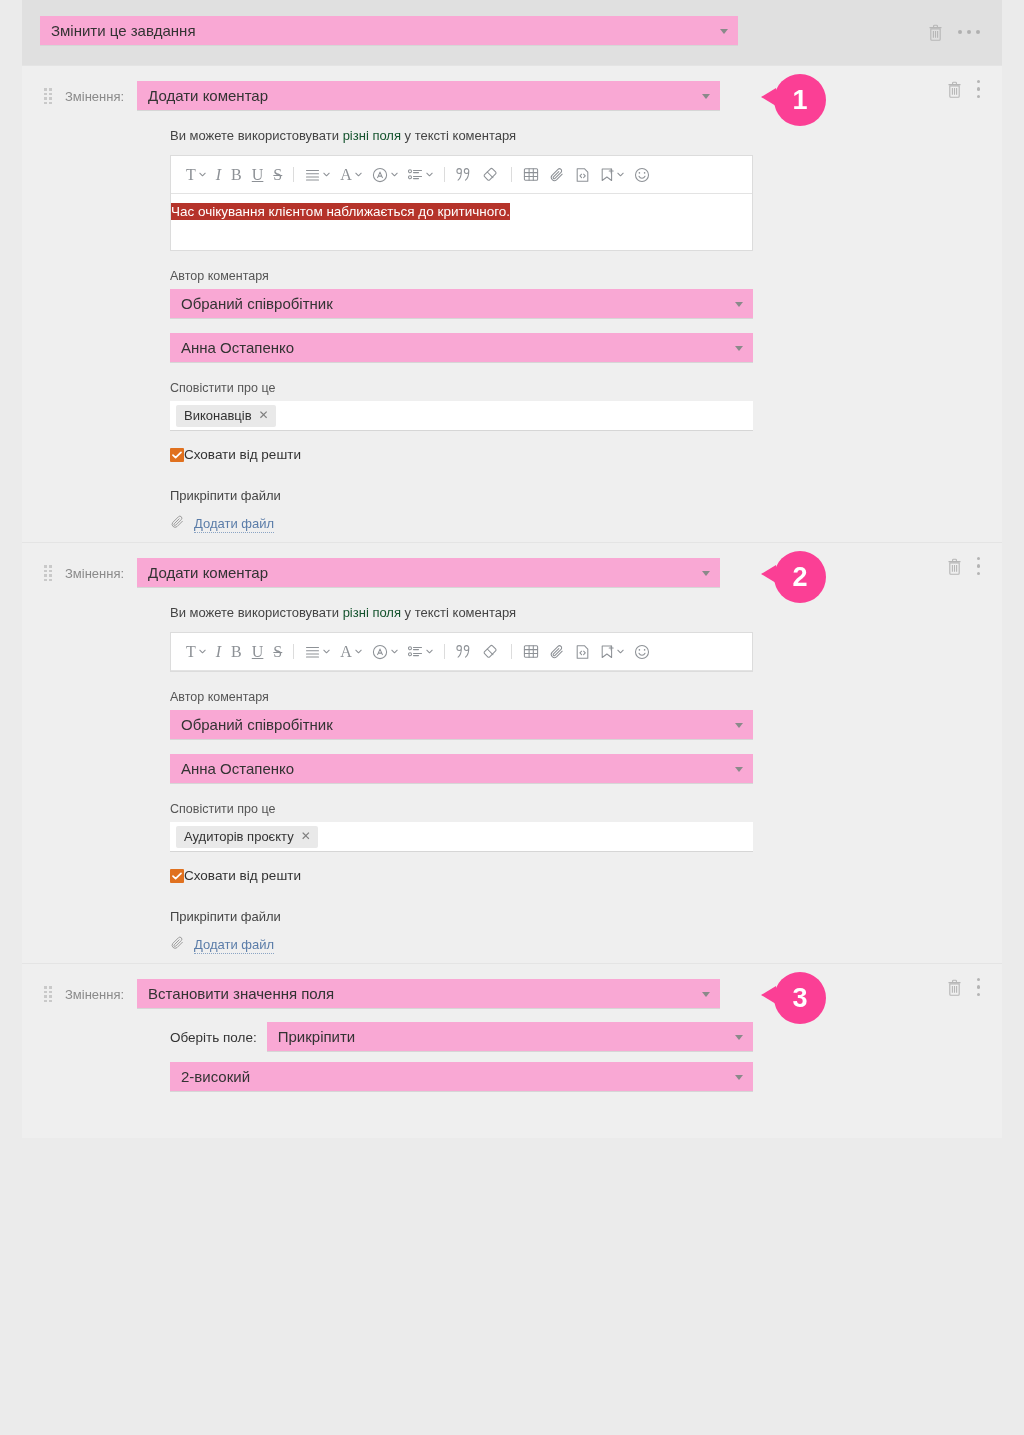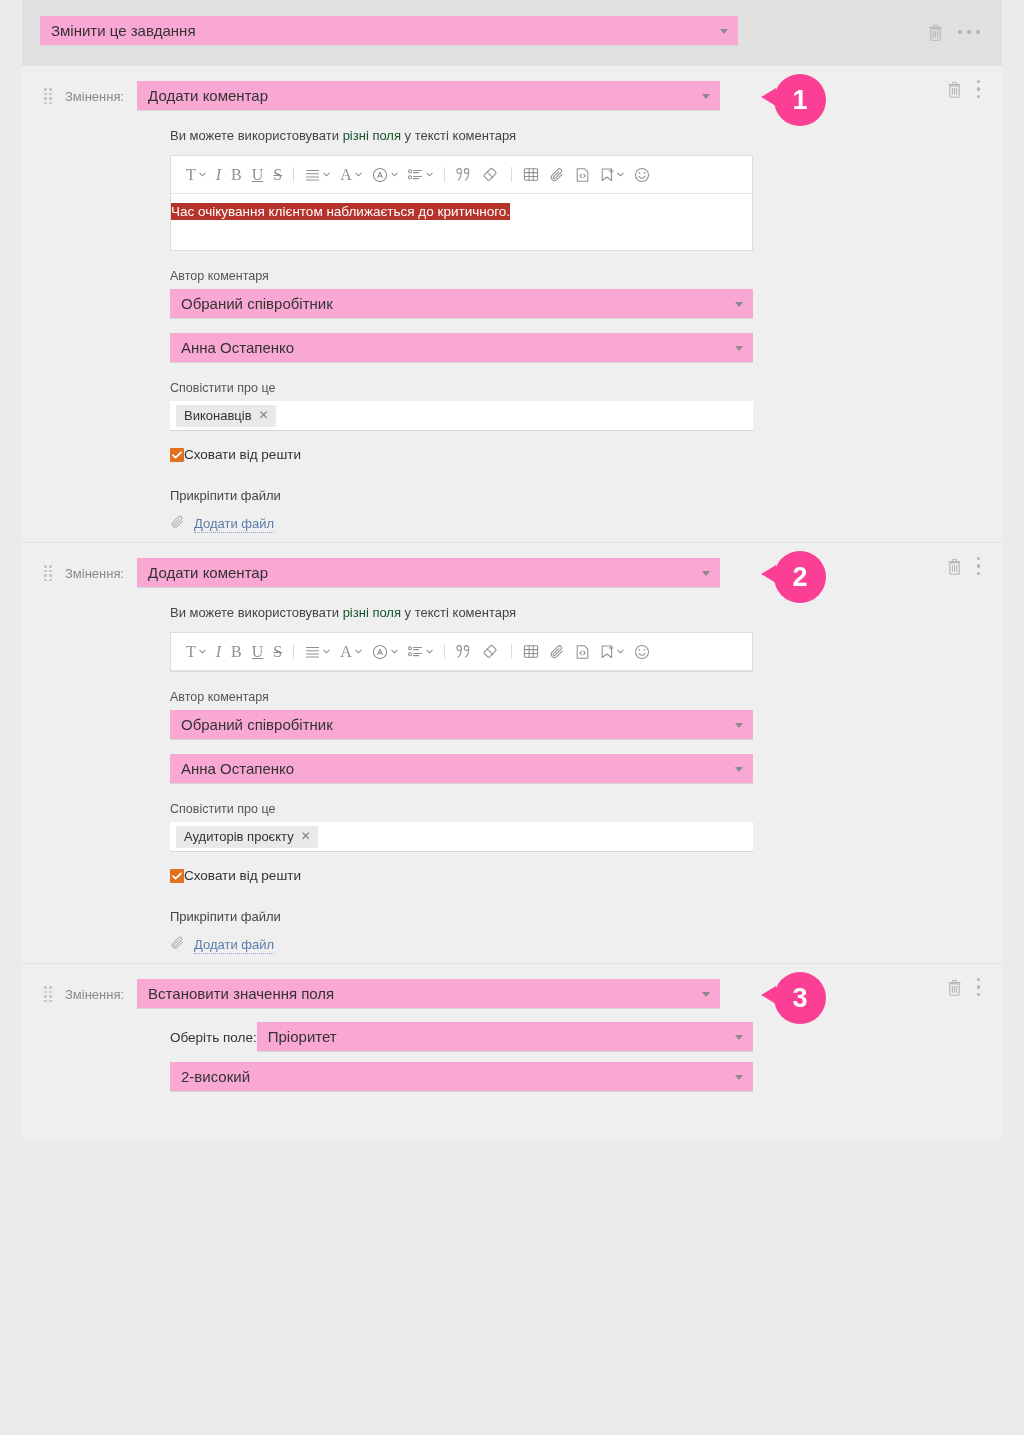--- a/index.html
+++ b/index.html
@@ -182,21 +182,21 @@
 
   .attach-label { font-size: 13px; color: #444; margin-top: 26px; }
   .attach-row { display: flex; align-items: center; gap: 9px; margin-top: 11px; }
   .attach-row .lnk {
     font-size: 13px; color: #5a7ca8;
     border-bottom: 1px dotted #8aa4c4; padding-bottom: 1px;
   }
 
   
   .inline-row { display: flex; align-items: center; margin-top: 12px; }
-  .inline-row .lbl { font-size: 13.5px; color: #333; white-space: nowrap; }
+  .inline-row .lbl { font-size: 13.5px; color: #333; margin-right: 10px; white-space: nowrap; }
   .inline-row .sel { flex: 1; }
 </style>
 </head>
 <body>
 
 <div class="page">
 
 
   <div class="card">
 
@@ -617,21 +617,21 @@
               <i></i>
             </span>
         </div>
       </div>
 
       <div class="action-body">
         <div class="bodycol">
           <div class="inline-row">
             <span class="lbl">Оберіть поле:</span>
             <div class="sel">
-              <span>Пріоритет</span>
+              <span>Прикріпити</span>
               <span class="arrow"></span>
             </div>
           </div>
           <div style="margin-top:10px;">
             <div class="sel">
               <span>2-високий</span>
               <span class="arrow"></span>
             </div>
           </div>
         </div>

